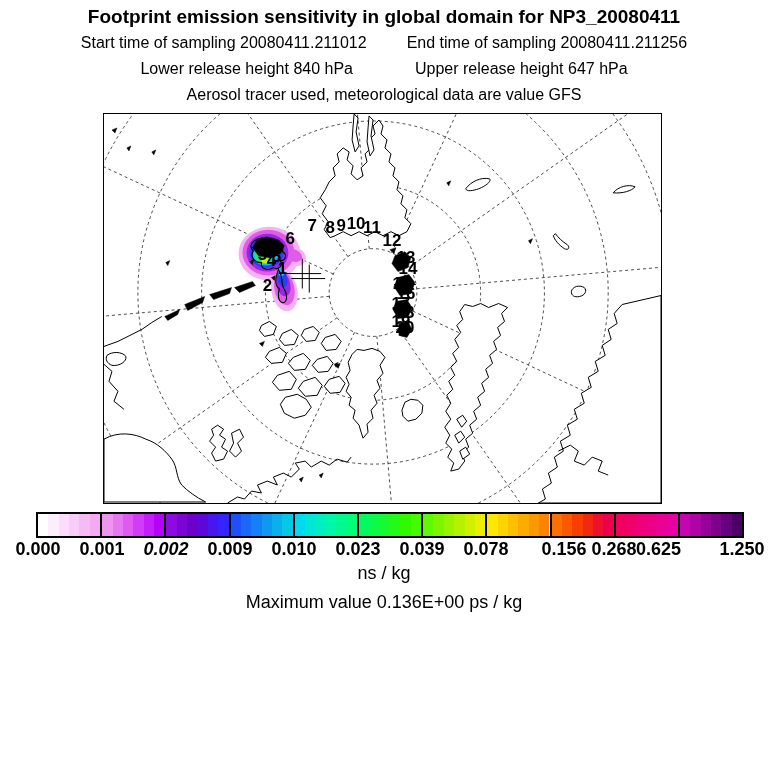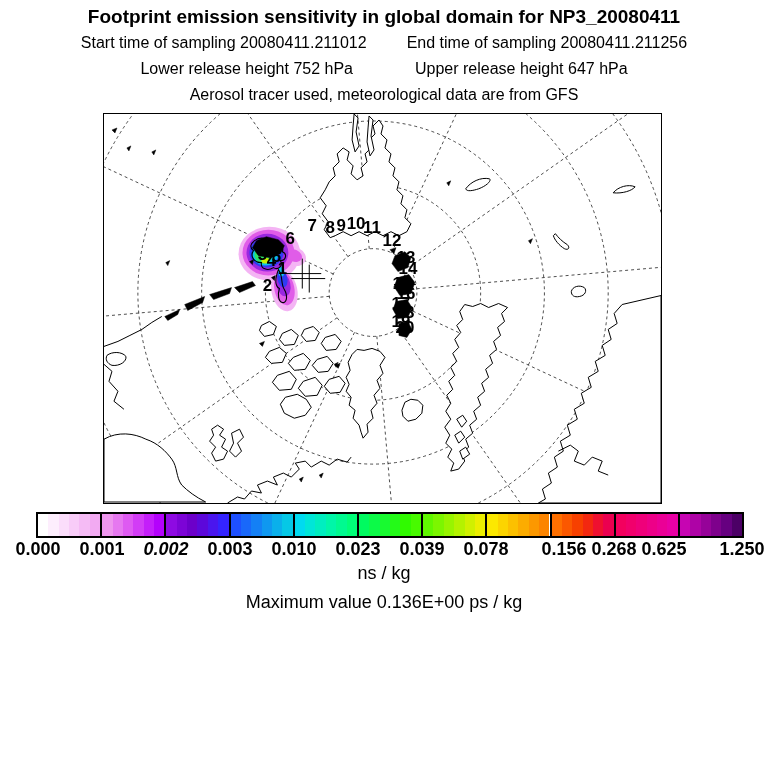--- a/index.html
+++ b/index.html
@@ -32,23 +32,23 @@
   #max-line{top:592px;font-size:18px;}
 </style>
 </head>
 <body>
 
 <div class="abs center-row" id="title">Footprint emission sensitivity in global domain for NP3_20080411</div>
 <div class="abs center-row hline" id="line2">
   <span>Start time of sampling 20080411.211012</span><span class="gap"></span><span>End time of sampling 20080411.211256</span>
 </div>
 <div class="abs center-row hline" id="line3">
-  <span>Lower release height  752 hPa</span><span class="gap"></span><span>Upper release height  647 hPa</span>
+  <span>Lower release height  840 hPa</span><span class="gap"></span><span>Upper release height  647 hPa</span>
 </div>
-<div class="abs center-row hline" id="line4">Aerosol tracer used, meteorological data are from GFS</div>
+<div class="abs center-row hline" id="line4">Aerosol tracer used, meteorological data are value GFS</div>
 
 <div class="abs" id="map-frame">
 <svg id="map-svg" viewBox="104 114 559 390" preserveAspectRatio="none">
 
   <g class="graticule">
     <circle cx="374" cy="293" r="44"></circle>
     <circle cx="374" cy="293" r="108"></circle>
     <circle cx="374" cy="293" r="172"></circle>
     <circle cx="374" cy="293" r="236"></circle>
     <circle cx="374" cy="293" r="300"></circle>
@@ -295,24 +295,24 @@
       <div class="cb-step" style="background: rgb(150, 2, 153);"></div>
       <div class="cb-step" style="background: rgb(126, 1, 140);"></div>
       <div class="cb-step" style="background: rgb(102, 0, 128);"></div>
       <div class="cb-step" style="background: rgb(76, 0, 102);"></div>
     </div>
   </div>
 <div class="abs" id="cb-ticks">
     <span class="cb-tick" style="left: 38px;">0.000</span>
     <span class="cb-tick" style="left: 102px;">0.001</span>
     <span class="cb-tick" style="left: 166px; font-style: italic;">0.002</span>
-    <span class="cb-tick" style="left: 230px;">0.003</span>
+    <span class="cb-tick" style="left: 230px;">0.009</span>
     <span class="cb-tick" style="left: 294px;">0.010</span>
     <span class="cb-tick" style="left: 358px;">0.023</span>
     <span class="cb-tick" style="left: 422px;">0.039</span>
     <span class="cb-tick" style="left: 486px;">0.078</span>
     <span class="cb-tick" style="left: 564px;">0.156</span>
     <span class="cb-tick" style="left: 614px;">0.268</span>
-    <span class="cb-tick" style="left: 664px;">0.625</span>
+    <span class="cb-tick" style="left: 640px; padding-left: 37px;">0.625</span>
     <span class="cb-tick" style="left: 742px;">1.250</span>
   </div>
 <div class="abs center-row" id="units-line">ns / kg</div>
 <div class="abs center-row" id="max-line">Maximum value  0.136E+00 ps / kg</div>
 
 </body></html>

